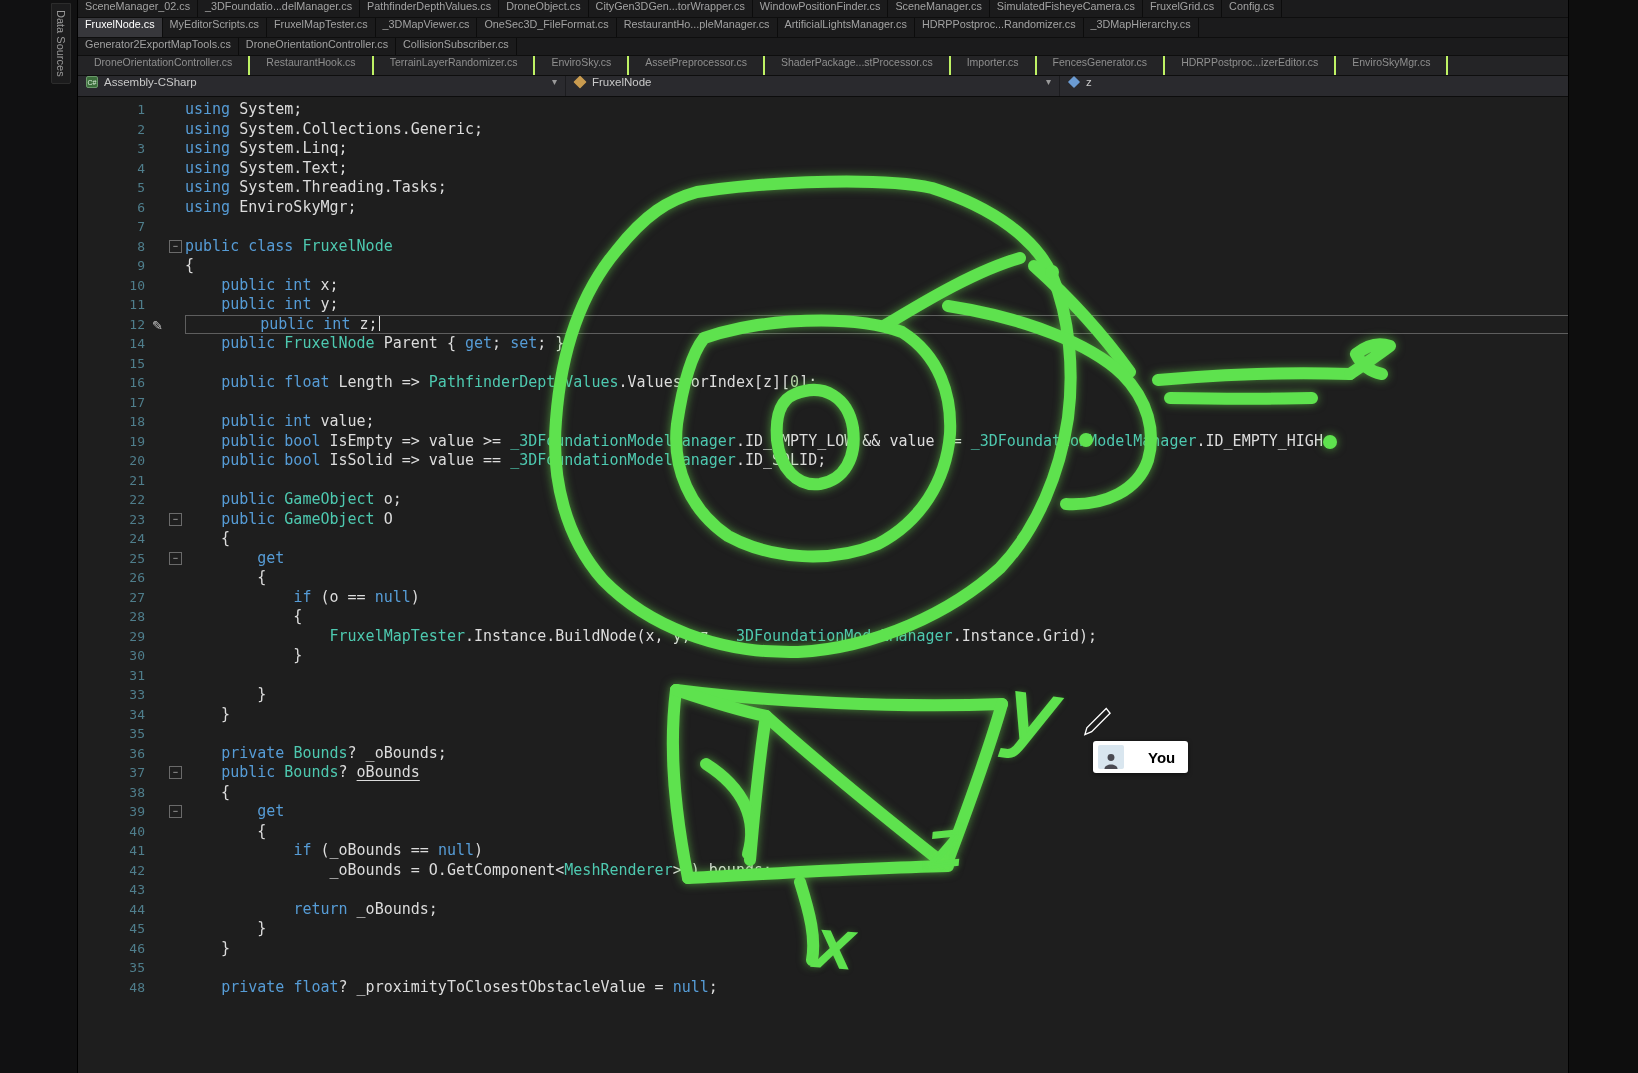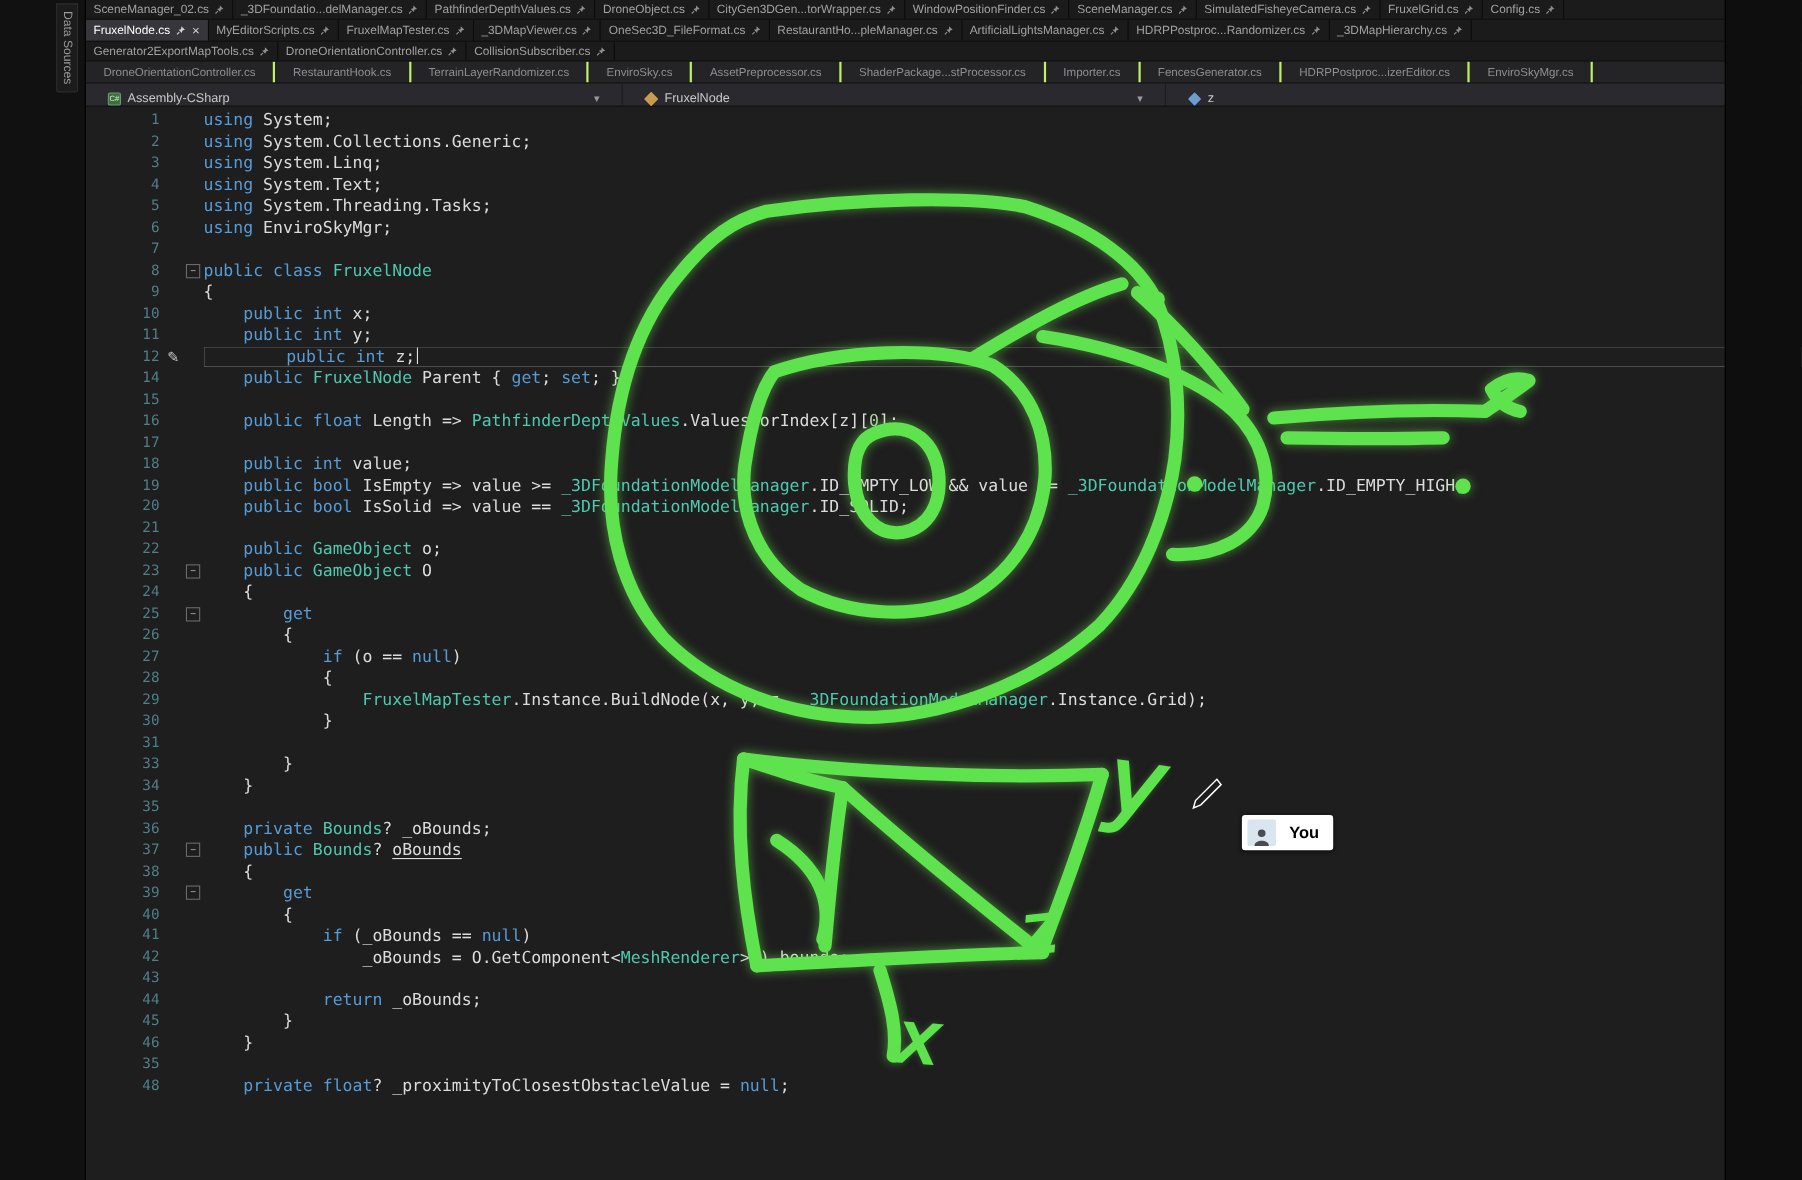--- a/index.html
+++ b/index.html
@@ -17,32 +17,32 @@
   
   .main{ position:absolute; left:78px; top:0; width:1560px; height:100%;
          background:#1e1e1e; display:flex; flex-direction:column; }
 
   .tabrow{ display:flex; align-items:stretch; overflow:hidden;
            background:#1b1b1c; border-bottom:1px solid #0e0e0e; flex:0 0 auto; }
   .row1{ height:18px; } .row2{ height:20px; } .row3{ height:18px; }
   .row4{ height:20px; background:#242426; }
   .tab{ display:flex; align-items:center; gap:5px; padding:0 7px;
         border-right:1px solid #0c0c0c; color:#a2a2a2; font-size:10.8px;
-        white-space:nowrap; cursor:default; }
+        white-space:nowrap; cursor:default;flex-direction:column; }
   .tab.active{ background:#37373b; color:#ffffff; }
   .row4 .tab{ padding:0 16px; font-size:10.5px; color:#8f8f8f; border-right:2px solid #bef264; }
   .pin{ flex:0 0 auto; }
   .pin path{ fill:#8f8f8f; } .pin line{ stroke:#8f8f8f; stroke-width:1.4; }
   .tab.active .pin path{ fill:#d6d6d6; } .tab.active .pin line{ stroke:#d6d6d6; }
   .close{ font-size:12px; color:#d8d8d8; margin-left:1px; line-height:1; }
 
   
   .navbar{ height:21px; background:#2a2a2e; border-bottom:1px solid #0c0c0c;
            display:flex; align-items:stretch; font-size:11.5px; color:#c9c9c9; flex:0 0 auto; }
-  .nav-seg{ display:flex; align-items:flex-end; gap:6px; padding:0 20px;
+  .nav-seg{ display:flex; align-items:flex-start; gap:6px; padding:0 8px;
             border-right:1px solid #1c1c1f; }
   .seg-proj{ width:488px; } .seg-type{ width:494px; } .seg-member{ flex:1; border-right:none; }
   .chev{ margin-left:auto; color:#9a9a9a; font-size:10px; }
   .nav-icon{ width:12px; height:12px; display:inline-block; flex:0 0 auto; }
   .proj-icon{ background:#3c6e3c; border:1px solid #6a9a6a; border-radius:2px;
               color:#d8efd8; font-size:7px; line-height:11px; text-align:center; }
   .class-icon{ background:#c99b4f; transform:rotate(45deg) scale(.78); border-radius:1px; }
   .field-icon{ background:#6b9bd2; transform:rotate(45deg) scale(.72); border-radius:1px; }
 
   
@@ -80,23 +80,23 @@
                font-family:"DejaVu Sans",sans-serif; font-style:italic;
                -webkit-text-stroke:2.5px var(--ann,#5ee24e);
                text-shadow:0 0 7px rgba(110,230,80,.5); pointer-events:none; }
   .axis-y{ left:1008px; top:662px; font-size:86px; transform:rotate(8deg); }
   .axis-z{ left:928px;  top:808px; font-size:62px; transform:rotate(-6deg); }
   .axis-x{ left:816px;  top:908px; font-size:64px; transform:rotate(4deg); }
 
   
   .cursor-pencil{ position:absolute; left:1082px; top:706px; z-index:61; }
   .you-chip{ position:absolute; left:1093px; top:741px; z-index:60;
-             display:flex; align-items:center; gap:12px; background:#ffffff;
+             display:flex; align-items:center; gap:24px; background:#ffffff;
              border-radius:3px; padding:4px 13px 4px 5px;
-             box-shadow:0 1px 4px rgba(0,0,0,.55);margin-left:36px; }
+             box-shadow:0 1px 4px rgba(0,0,0,.55); }
   .you-avatar{ width:26px; height:24px; background:#d9e6ef; border-radius:2px;
                display:flex; align-items:flex-end; justify-content:center; overflow:hidden; }
   .you-label{ font-weight:bold; font-size:15px; color:#000; }
 </style>
 </head>
 <body>
 
 <div class="stage">
 
   <div class="left-rail">

